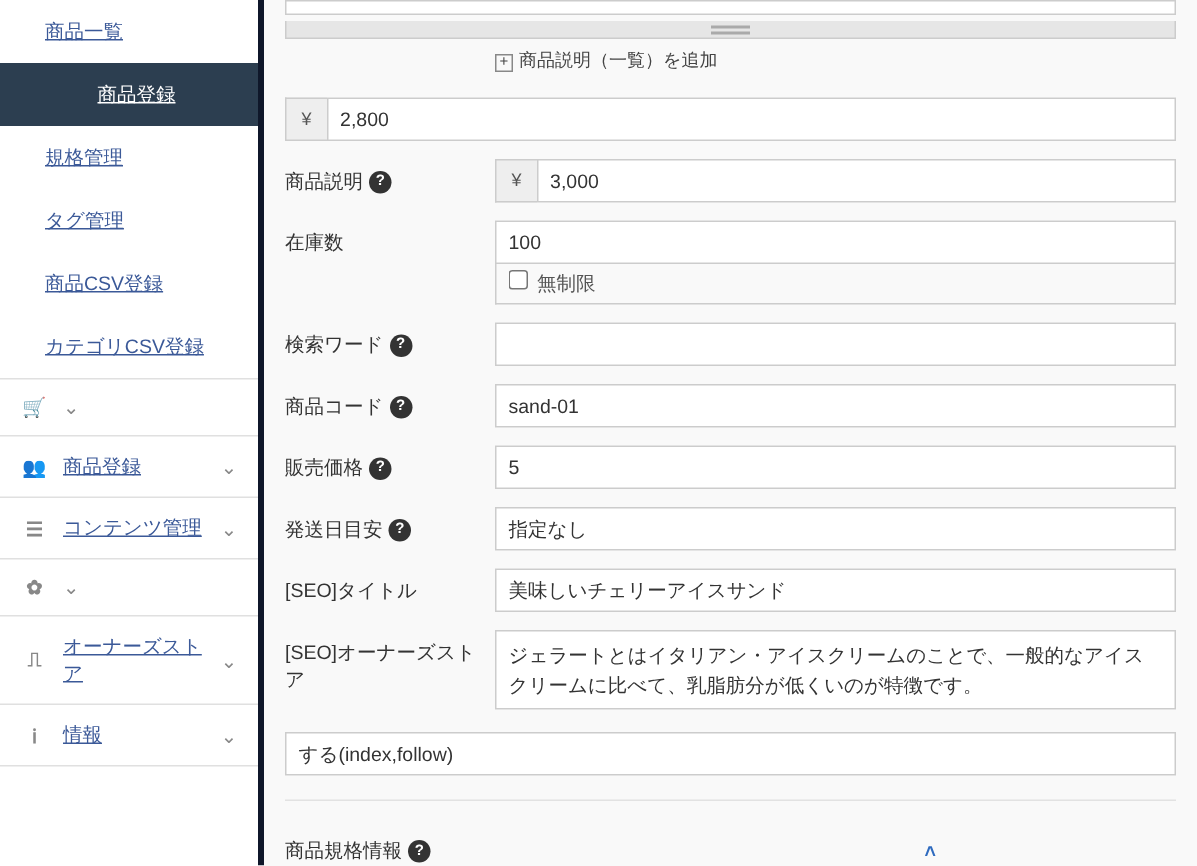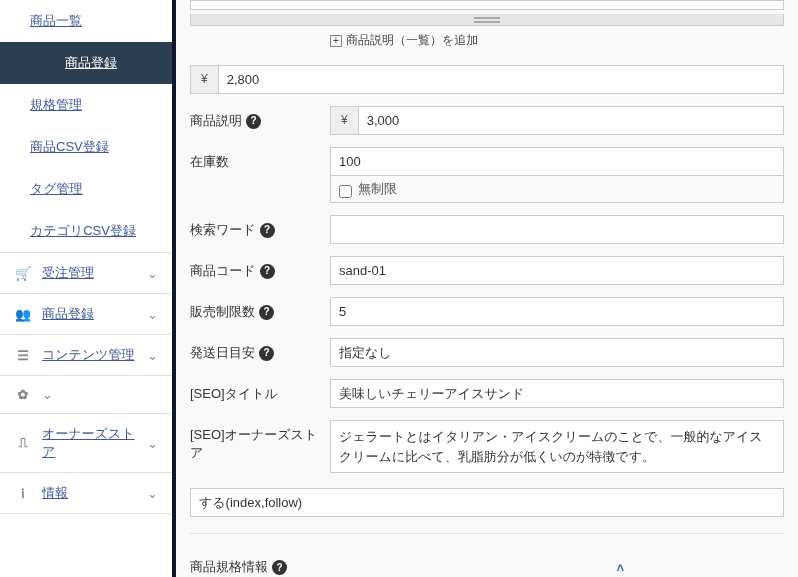--- a/index.html
+++ b/index.html
@@ -23,42 +23,41 @@
 .form-label { width: 140px; padding-top: 6px; font-size: 13px; color: #333; display: flex; align-items: center; line-height: 1.4; }
 .form-control { flex: 1; }
 .help { display: inline-flex; width: 15px; height: 15px; background: #333; color: #fff; border-radius: 50%; align-items: center; justify-content: center; font-size: 10px; font-weight: bold; margin-left: 4px; }
 .input-group { display: flex; }
 .input-prefix { background: #eee; border: 1px solid #ccc; border-right: none; padding: 6px 10px; color: #555; font-size: 12px; }
 input[type=text], textarea, select.fake {
   border: 1px solid #ccc; padding: 6px 8px; font-size: 13px; width: 100%;
   font-family: inherit; background: #fff; color: #333;
 }
 textarea { resize: none; line-height: 1.5; }
-.checkbox-row { border: 1px solid #ccc; border-top: none; padding: 4px 8px; display: flex; align-items: flex-end; font-size: 13px; color: #555; }
+.checkbox-row { border: 1px solid #ccc; border-top: none; padding: 4px 8px; display: flex; align-items: flex-start; font-size: 13px; color: #555; }
 .checkbox-row input { margin-right: 6px; }
 .variation-header { display: flex; align-items: center; padding: 14px 0 10px 0; position: relative; }
 .variation-header .caret-up { position: absolute; right: 160px; color: #2f6bbf; font-weight: bold; }
 .divider { border: none; border-top: 1px solid #e2e2e2; margin: 10px 0; }
 </style>
 </head>
 <body>
 
 <div class="app">
   <aside class="sidebar">
     <nav class="subnav">
       <a href="#">商品一覧</a>
       <a href="#" class="current">商品登録</a>
       <a href="#">規格管理</a>
+      <a href="#">タグ管理</a>
       <a href="#">商品CSV登録</a>
-      <a href="#">タグ管理</a>
       <a href="#">カテゴリCSV登録</a>
     </nav>
     <div class="nav-section">
       <span class="nav-icon">🛒</span>
-      <span class="nav-label">受注管理</span>
       <span class="nav-caret">⌄</span>
     </div>
     <div class="nav-section">
       <span class="nav-icon">👥</span>
       <span class="nav-label">商品登録</span>
       <span class="nav-caret">⌄</span>
     </div>
     <div class="nav-section">
       <span class="nav-icon">☰</span>
       <span class="nav-label">コンテンツ管理</span>
@@ -133,21 +132,21 @@
     <div class="form-row">
       <div class="form-label">
           <span>商品コード</span>
           <span class="help">?</span>
         </div>
       <div class="form-control"><input type="text" value="sand-01" style=""></div>
     </div>
 
     <div class="form-row">
       <div class="form-label">
-          <span>販売制限数</span>
+          <span>販売価格</span>
           <span class="help">?</span>
         </div>
       <div class="form-control"><input type="text" value="5" style=""></div>
     </div>
 
     <div class="form-row">
       <div class="form-label">
           <span>発送日目安</span>
           <span class="help">?</span>
         </div>

